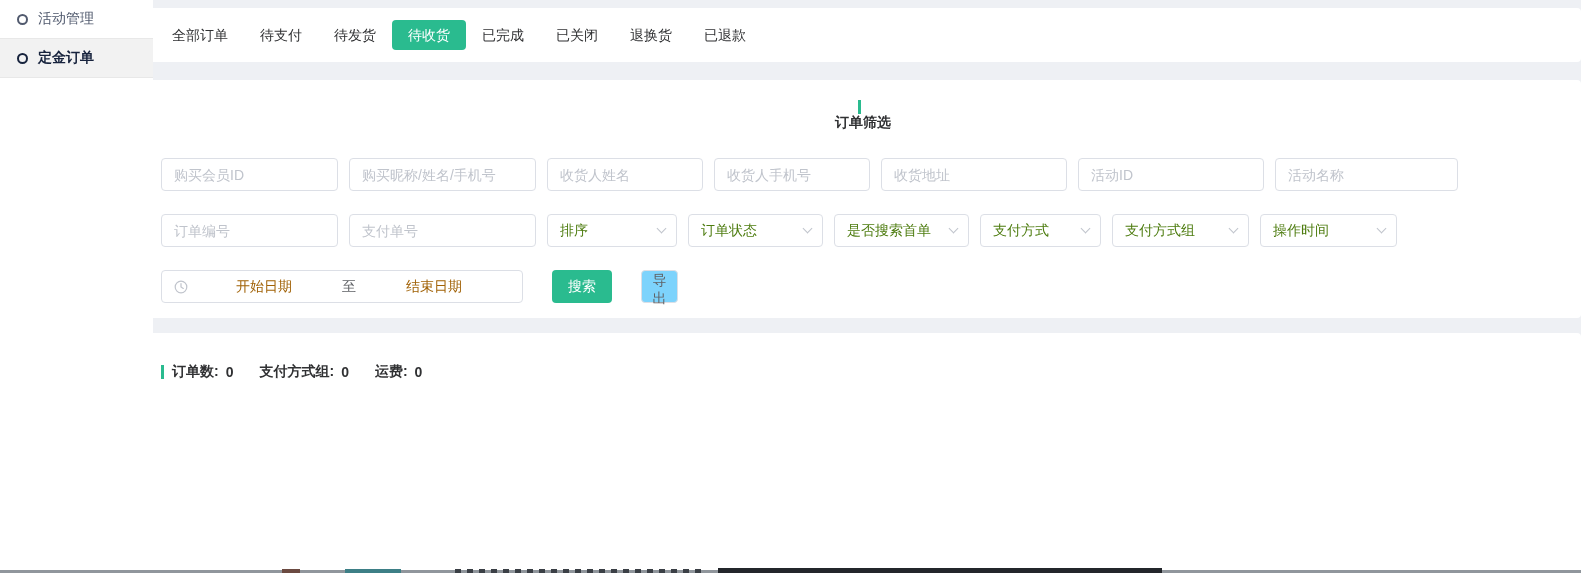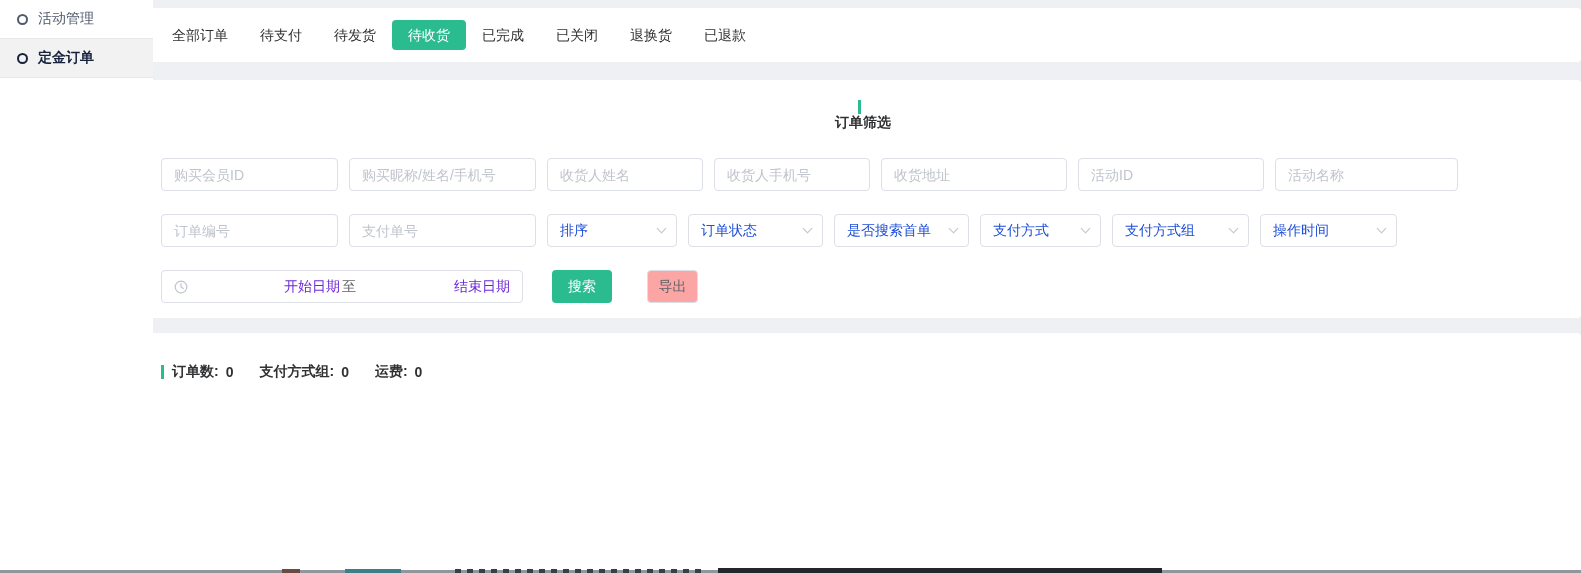--- a/index.html
+++ b/index.html
@@ -32,32 +32,32 @@
   .filter-panel { top:80px; height:238px; padding:20px 16px 0; }
   .section-title { display:flex; align-items:center; font-weight:700; color:#303133;flex-direction:column; }
   .green-bar { width:3px; height:14px; background:#2abb8f; margin-right:8px; flex:0 0 auto; }
   .frow { display:flex; align-items:center; gap:11px; margin-top:23px; }
   .frow.first { margin-top:26px; }
   .f-input { height:33px; border:1px solid #dcdfe6; border-radius:4px; padding:0 12px;
     font-size:14px; color:#606266; background:#fff; outline:none; font-family:inherit; }
   .f-input::placeholder { color:#c0c4cc; opacity:1; }
   .f-select { height:33px; border:1px solid #dcdfe6; border-radius:4px; padding:0 11px 0 12px;
     display:flex; align-items:center; justify-content:space-between; gap:6px;
-    color:#1d4ed8; background:#fff; cursor:pointer;text-align:right; }
+    color:#4d7c0f; background:#fff; cursor:pointer;text-align:right; }
   .chev { width:7px; height:7px; border-right:1px solid #c0c4cc; border-bottom:1px solid #c0c4cc;
     transform:rotate(45deg); margin-top:-4px; flex:0 0 auto; }
 
   .date-box { width:362px; height:33px; border:1px solid #dcdfe6; border-radius:4px;
     display:flex; align-items:center; padding:0 12px; background:#fff; cursor:pointer; }
-  .date-ph { flex:1; text-align:right; color:#6d28d9; }
+  .date-ph { flex:1; text-align:center; color:#a16207; }
   .date-sep { color:#606266; padding:0 2px; }
 
   .btn { height:33px; border-radius:4px; font-size:14px; cursor:pointer; font-family:inherit; }
   .btn-search { width:60px; background:#2abb8f; color:#fff; border:none; margin-left:18px; }
-  .btn-export { width:51px; background:#fca5a5; color:#606266; border:1px solid #dcdfe6; margin-left:24px; }
+  .btn-export { width:37px; background:#7dd3fc; color:#606266; border:1px solid #dcdfe6; margin-left:18px; }
 
   
   .results-panel { top:333px; height:240px; padding:30px 16px 0; }
   .summary { display:flex; align-items:center; }
   .sum-item { display:flex; align-items:center; font-weight:700; color:#303133; margin-right:26px; }
   .sum-item .val { margin-left:7px; }
 
   
   .strip-base { position:absolute; left:0; bottom:0; width:1581px; height:3px; background:#90969c; z-index:5; }
   .strip-seg { position:absolute; bottom:0; z-index:6; }

